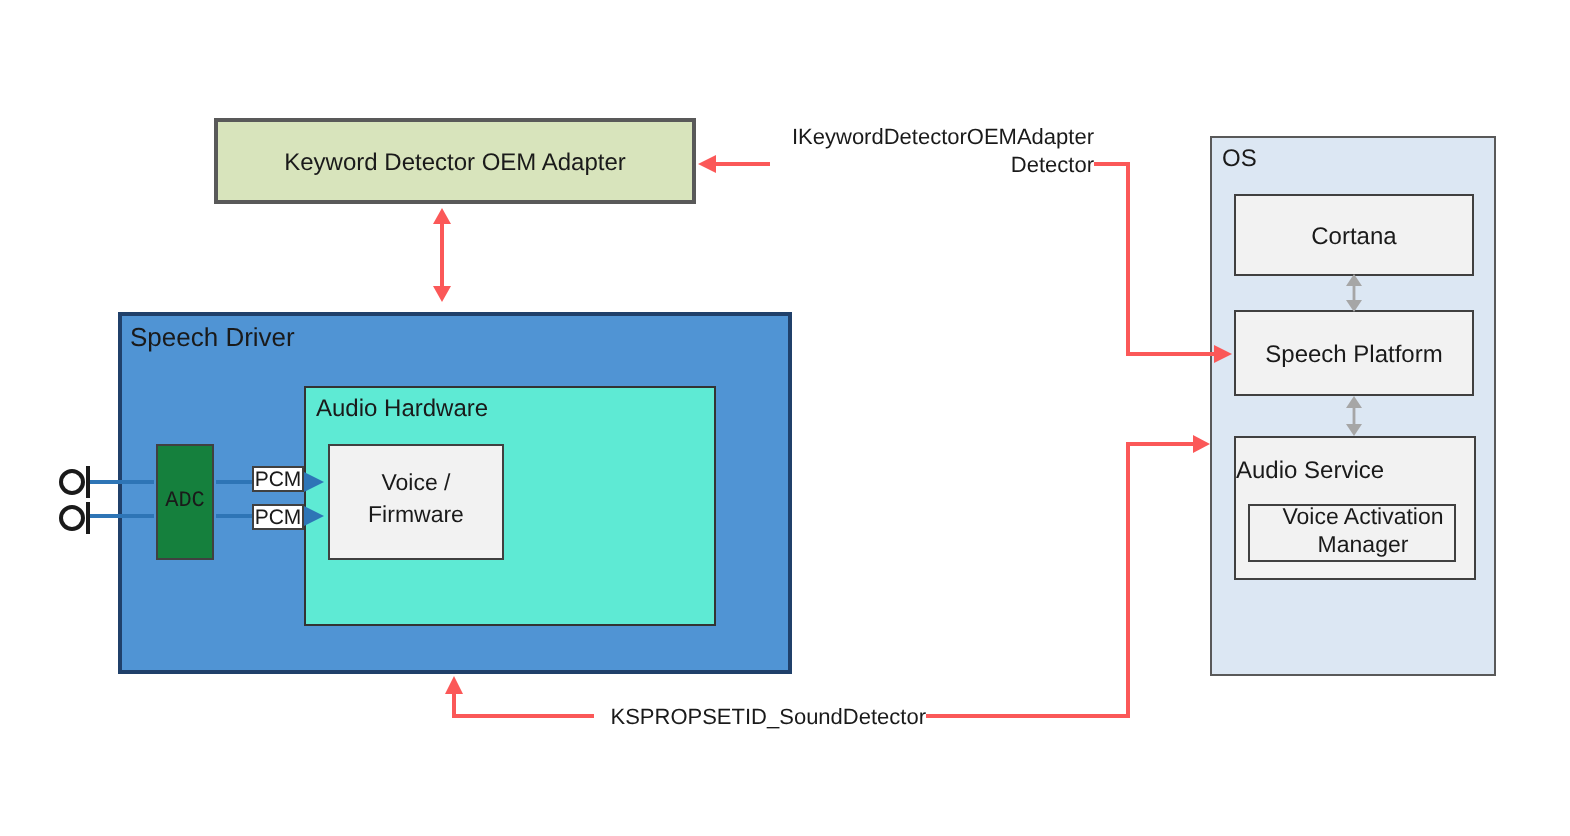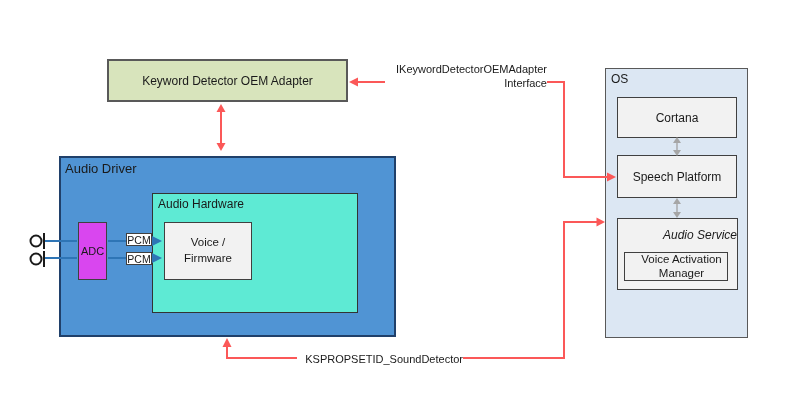--- a/index.html
+++ b/index.html
@@ -9,21 +9,21 @@
   }
   .box{position:absolute;box-sizing:border-box;}
   .center{display:flex;align-items:center;justify-content:center;text-align:center;}
   .corner-label{position:absolute;top:2px;left:5px;white-space:nowrap;}
 
   .keyword{left:107px;top:59px;width:241px;height:43px;background:#d8e4bc;border:2px solid #595959;font-size:12px;}
   .audio-driver{left:59px;top:156px;width:337px;height:181px;background:#5094d4;border:2px solid #20406a;}
   .audio-driver .corner-label{font-size:13px;top:3px;left:4px;}
   .audio-hw{left:152px;top:193px;width:206px;height:120px;background:#5eead4;border:1.5px solid #333333;}
   .audio-hw .corner-label{font-size:12px;top:3px;left:5px;}
-  .adc{left:78px;top:222px;width:29px;height:58px;background:#d946ef;border:1.5px solid #404040;font-size:11px;}
+  .adc{left:78px;top:222px;width:29px;height:58px;background:#15803d;border:1.5px solid #404040;font-size:11px;font-family:Liberation Mono, monospace;}
   .driverfw{left:164px;top:222px;width:88px;height:58px;background:#f2f2f2;border:1.5px solid #404040;font-size:11.5px;line-height:1.35;flex-direction:column;}
   .pcm{background:#ffffff;border:1px solid #404040;font-size:10.5px;z-index:6;width:26px;height:13px;}
   .pcm1{left:126px;top:233px;}
   .pcm2{left:126px;top:252px;}
 
   .os{left:605px;top:68px;width:143px;height:270px;background:#dce7f3;border:1.5px solid #595959;}
   .os .corner-label{font-size:12px;top:3px;left:5px;}
   .os-inner{background:#f2f2f2;border:1.5px solid #404040;font-size:12px;}
   .cortana{left:617px;top:97px;width:120px;height:41px;}
   .speech{left:617px;top:155px;width:120px;height:43px;}
@@ -39,21 +39,21 @@
 </head>
 <body>
 
 <div class="canvas">
 
   <div class="box center keyword">
     <span>Keyword Detector OEM Adapter</span>
   </div>
 
   <div class="box audio-driver">
-    <span class="corner-label">Audio Driver</span>
+    <span class="corner-label">Speech Driver</span>
   </div>
 
   <div class="box audio-hw">
     <span class="corner-label">Audio Hardware</span>
   </div>
 
   <div class="box center adc">
     <span>ADC</span>
   </div>
 
@@ -72,30 +72,30 @@
   <div class="box os">
     <span class="corner-label">OS</span>
   </div>
   <div class="box center os-inner cortana">
     <span>Cortana</span>
   </div>
   <div class="box center os-inner speech">
     <span>Speech Platform</span>
   </div>
   <div class="box center os-inner service">
-    <span style="width:100%;text-align:right;font-style:italic;">Audio Service</span>
+    <span style="width:100%;text-align:left;">Audio Service</span>
   </div>
   <div class="box center vam">
     <span>Voice Activation</span>
     <span>Manager</span>
   </div>
 
   <div class="conn-label ikeyword">
     <div>IKeywordDetectorOEMAdapter</div>
-    <div>Interface</div>
+    <div>Detector</div>
   </div>
   <div class="conn-label ksprop">
     <span>KSPROPSETID_SoundDetector</span>
   </div>
 
   <svg class="wires" viewBox="0 0 785 418" xmlns="http://www.w3.org/2000/svg">
 
     <g stroke="#fb5858" fill="#fb5858">
       <path d="M356 82 H564 V177 H607" fill="none" stroke-width="2"></path>
       <polygon points="349,82 358,77.5 358,86.5" stroke="none"></polygon>

